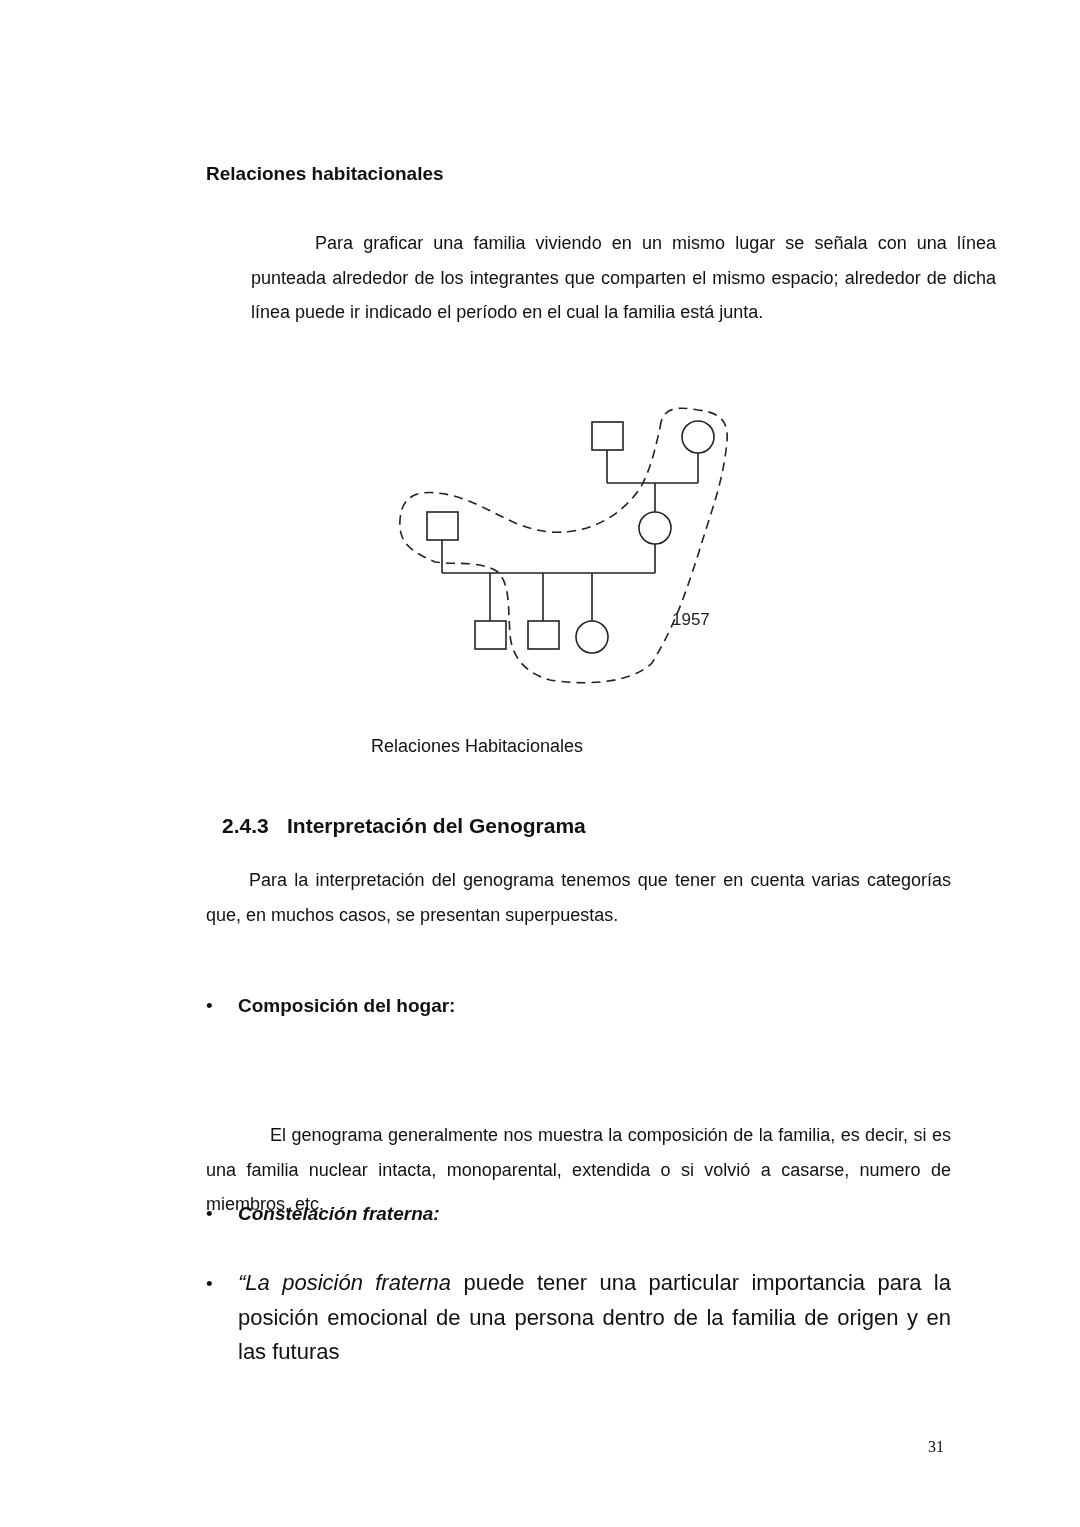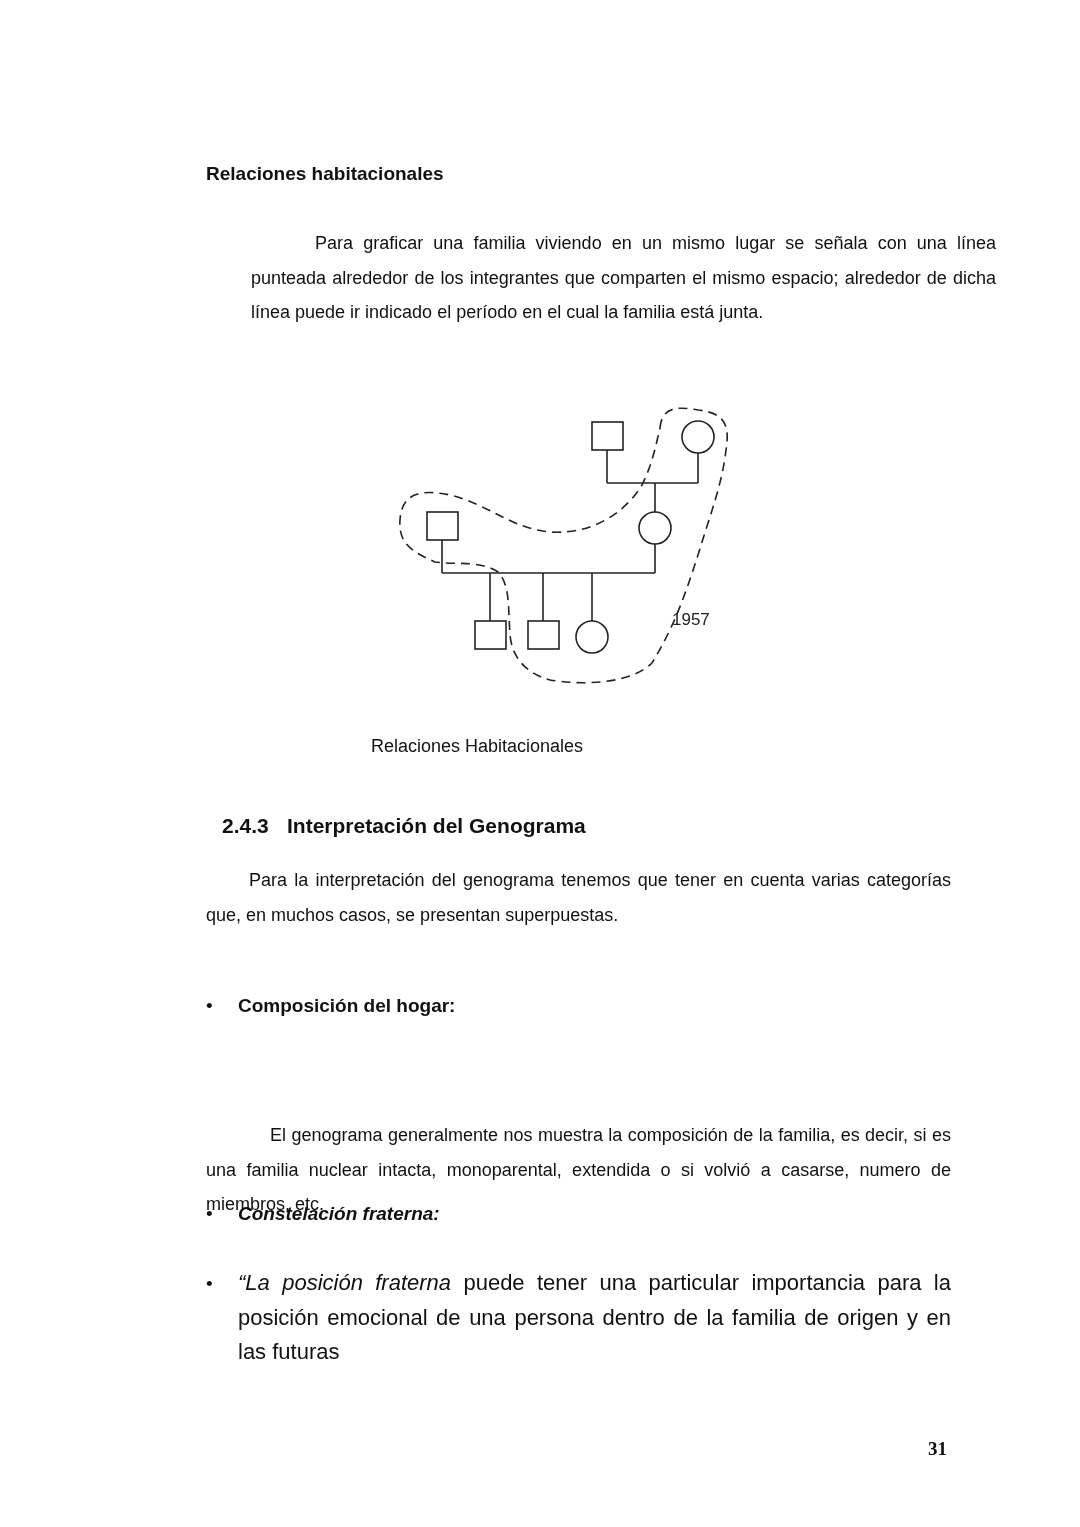--- a/index.html
+++ b/index.html
@@ -10,21 +10,21 @@
   .heading { left: 206px; top: 163px; font-size: 19px; font-weight: bold; }
   .para { left: 206px; width: 745px; font-size: 18px; line-height: 34.5px; text-align: justify; }
   .para .indent { display: inline-block; width: 64px; }
   .caption { left: 371px; top: 736px; font-size: 18px; }
   .section { left: 222px; top: 814px; font-size: 21px; font-weight: bold; }
   .section .num { display: inline-block; width: 65px; }
   .bullet { left: 206px; font-size: 19px; }
   .bullet .dot { position: absolute; left: 0; top: 0; }
   .bullet .text { position: absolute; left: 32px; white-space: nowrap; }
   .bullet-para { left: 238px; width: 713px; font-size: 22px; line-height: 34.5px; text-align: justify; }
-  .pagenum { left: 928px; top: 1438px; font-size: 19px; font-weight: bold; }
+  .pagenum { left: 928px; top: 1438px; font-size: 16px; }
   svg text { font-family: "Liberation Sans", sans-serif; }
 </style>
 </head>
 <body>
 
 <div class="abs sans heading">Relaciones habitacionales</div>
 
 <div class="abs sans para" style="top:226px;margin-left:45px;">
   <span class="indent"></span><span>Para graficar una familia viviendo en un mismo lugar se señala con una línea punteada alrededor de los integrantes que comparten el mismo espacio; alrededor de dicha línea puede ir indicado el período en el cual la familia está junta.</span>
 </div>

